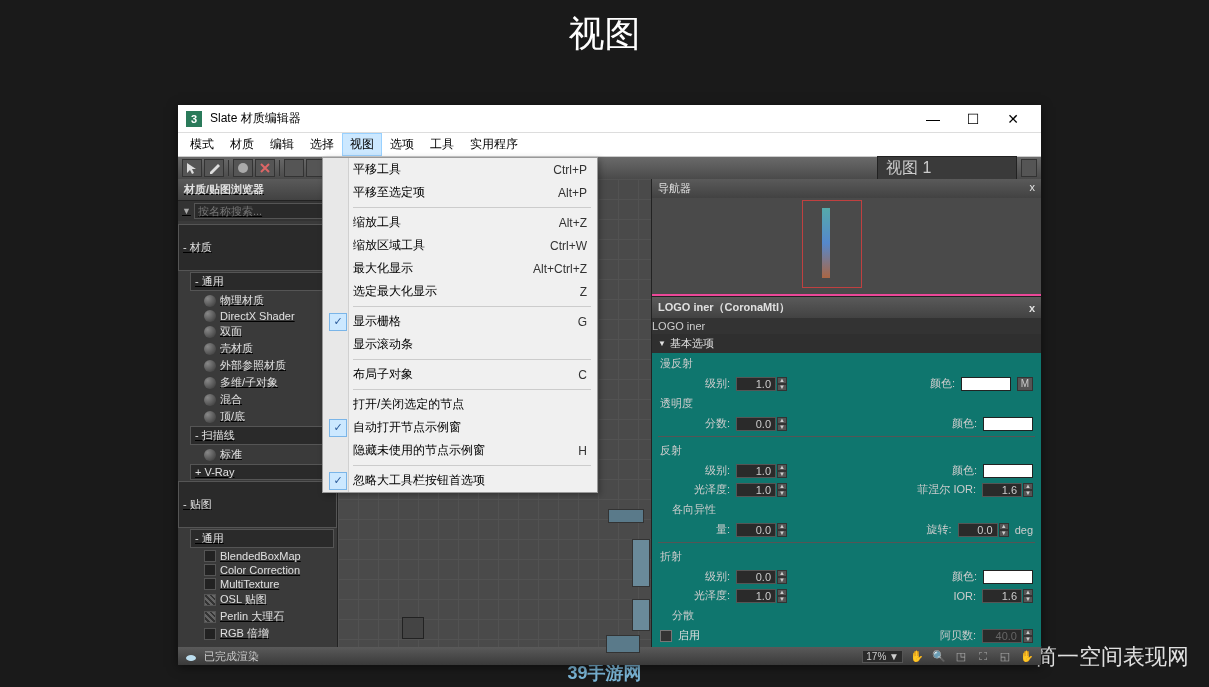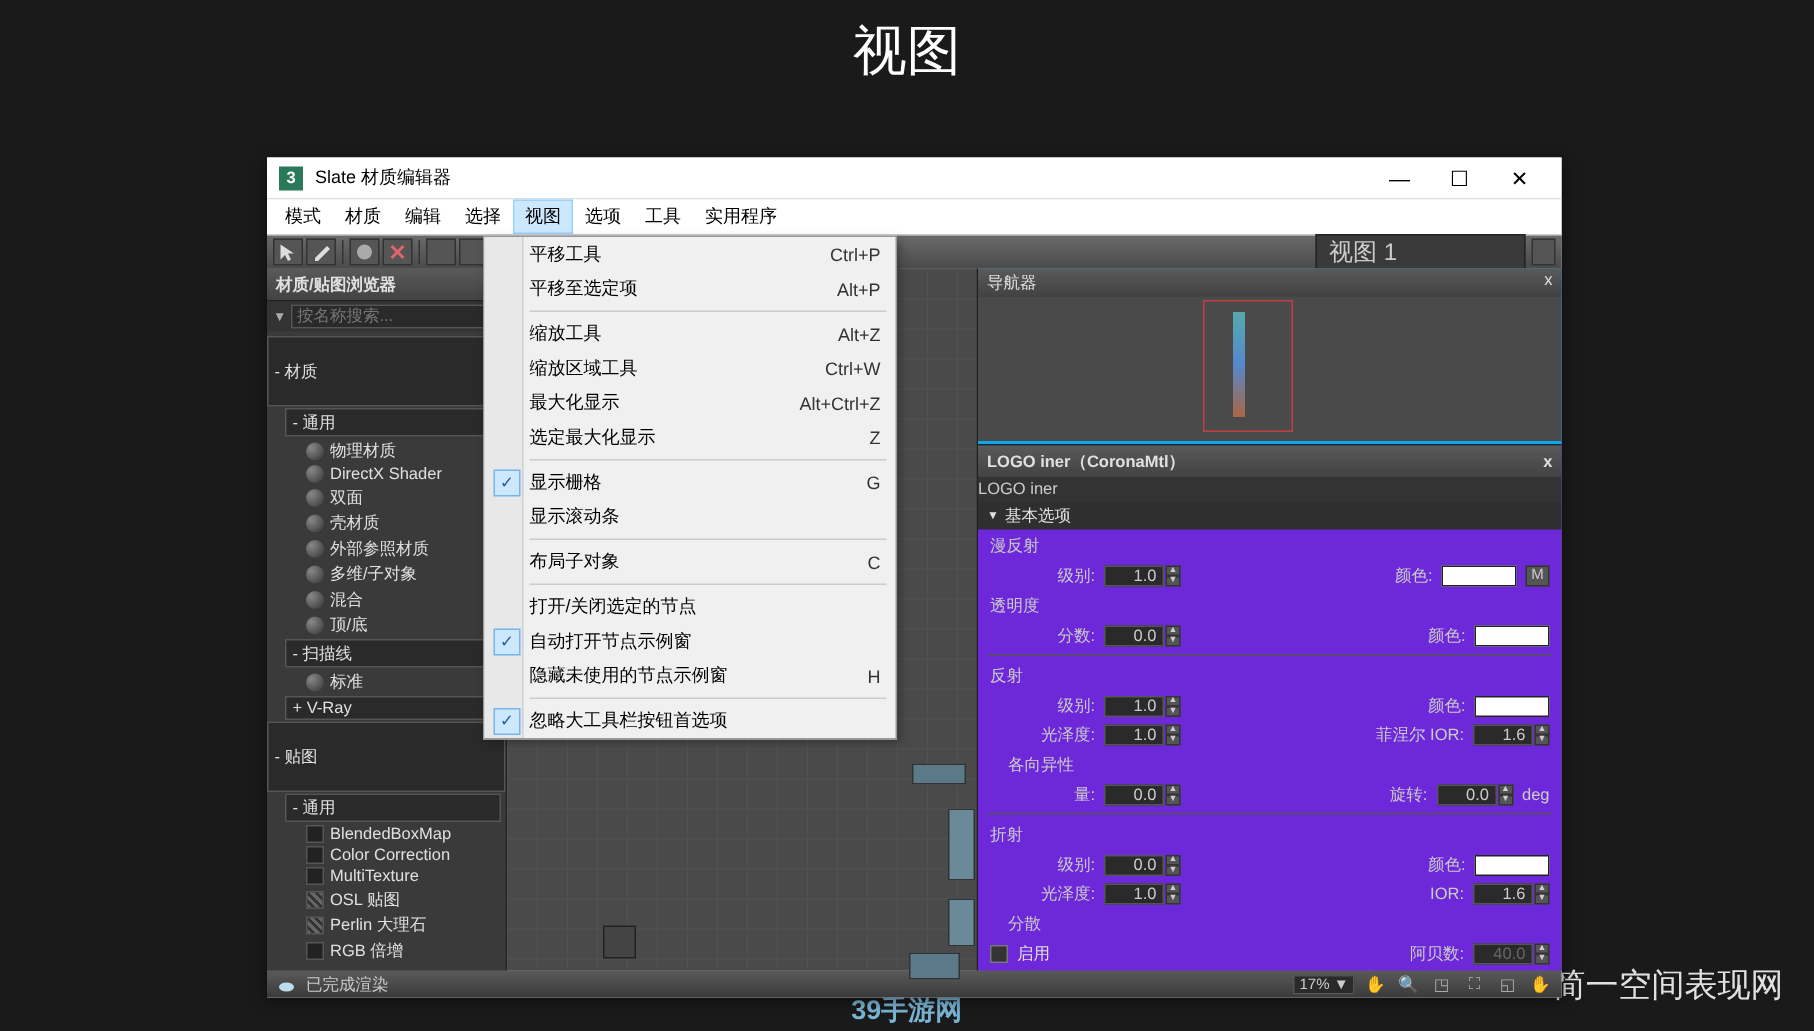--- a/index.html
+++ b/index.html
@@ -20,46 +20,46 @@
 .menubar .menu-item.active { background: #cce8ff; border: 1px solid #99d1ff; padding: 2px 7px; }
 
 .toolbar { height: 22px; background: linear-gradient(#6a6a6a, #4a4a4a); display: flex; align-items: center; padding: 0 4px; gap: 2px; }
 .tool-btn { width: 20px; height: 18px; background: #555; border: 1px solid #333; cursor: pointer; display: flex; align-items: center; justify-content: center; }
 .tool-sep { width: 1px; height: 16px; background: #333; margin: 0 2px; }
 .view-dropdown { margin-left: auto; background: #3a3a3a; color: #ccc; font-size: 16px; padding: 1px 20px 1px 8px; border: 1px solid #222; width: 140px; }
 .tool-arrow { width: 16px; height: 18px; background: #555; border: 1px solid #333; margin-left: 2px; }
 
 .app-body { display: flex; height: calc(100% - 28px - 24px - 22px - 18px); background: #4a4a4a; }
 
-.left-panel { width: 160px; background: #3a3a3a; display: flex; flex-direction: column; border-right: 1px solid #222; }
+.left-panel { width: 160px; background: #3a3a3a; display: flex; flex-direction: column; border-right: 1px solid #222; text-decoration: underline; }
 .panel-title { background: linear-gradient(#5a5a5a, #424242); color: #e0e0e0; font-size: 11px; font-weight: bold; padding: 3px 6px; border-bottom: 1px solid #222; }
 .search-row { background: #333; padding: 2px 4px; display: flex; align-items: center; }
 .search-row .tri { color: #aaa; font-size: 9px; margin-right: 3px; }
 .search-input { flex: 1; background: #2a2a2a; border: 1px solid #555; color: #888; font-size: 11px; padding: 1px 3px; }
 .tree { flex: 1; overflow: auto; background: #3a3a3a; font-size: 11px; color: #e0e0e0; padding: 2px 0; }
 .tree-node { padding: 1px 0 1px 6px; cursor: pointer; white-space: nowrap; }
 .tree-node.cat { background: #2a2a2a; border: 1px solid #555; margin: 1px 0; padding: 15px 4px; }
 .tree-node.sub { background: #2a2a2a; border: 1px solid #555; margin: 1px 3px 1px 12px; padding: 1px 4px; }
 .tree-leaf { padding: 1px 0 1px 26px; cursor: pointer; display: flex; align-items: center; gap: 4px; }
 .ball { width: 12px; height: 12px; border-radius: 50%; background: radial-gradient(circle at 30% 30%, #888, #333); flex-shrink: 0; }
 .swatch { width: 12px; height: 12px; background: #222; border: 1px solid #555; flex-shrink: 0; }
 .swatch.pat { background: repeating-linear-gradient(45deg,#666,#666 2px,#333 2px,#333 4px); }
 
 .center-panel { flex: 1; background: #4a4a4a; position: relative; }
 .graph-bg { position: absolute; inset: 0; background-image: linear-gradient(#525252 1px, transparent 1px), linear-gradient(90deg, #525252 1px, transparent 1px); background-size: 20px 20px; }
 .graph-node { position: absolute; background: #5a7a8a; border: 1px solid #333; }
 
 .right-panel { width: 390px; background: #3a3a3a; display: flex; flex-direction: column; border-left: 1px solid #222; }
-.nav-panel { height: 118px; background: #0ea5e9; position: relative; border-bottom: 1px solid #222; }
+.nav-panel { height: 118px; background: #ec4899; position: relative; border-bottom: 1px solid #222; }
 .nav-title { background: linear-gradient(#5a5a5a, #424242); color: #e0e0e0; font-size: 11px; padding: 2px 6px; display: flex; }
 .nav-title .x { margin-left: auto; cursor: pointer; }
 .nav-view { position: relative; height: 96px; background: #4a4a4a; }
 .nav-rect { position: absolute; border: 1px solid #c04040; }
 
-.props-panel { flex: 1; background: #6d28d9; overflow: auto; font-size: 11px; color: #e0e0e0; }
+.props-panel { flex: 1; background: #0f766e; overflow: auto; font-size: 11px; color: #e0e0e0; }
 .props-title { background: linear-gradient(#5a5a5a, #424242); padding: 3px 6px; font-weight: bold; display: flex; align-items: center; }
 .props-title .x { margin-left: auto; cursor: pointer; }
 .props-sub { background: #333; padding: 2px 0; color: #ccc; }
 .rollout-hdr { background: #2f2f2f; padding: 2px 6px; display: flex; align-items: center; gap: 4px; }
 .rollout-hdr .tri { font-size: 8px; }
 .group-label { padding: 3px 8px; color: #ccc; }
 .prop-row { display: flex; align-items: center; padding: 2px 8px; gap: 6px; }
 .prop-row .lbl { width: 70px; text-align: right; color: #ccc; }
 .spinner { display: flex; align-items: center; }
 .spinner .val { background: #2a2a2a; border: 1px solid #555; color: #ccc; padding: 0 4px; width: 40px; font-size: 11px; text-align: right; }

